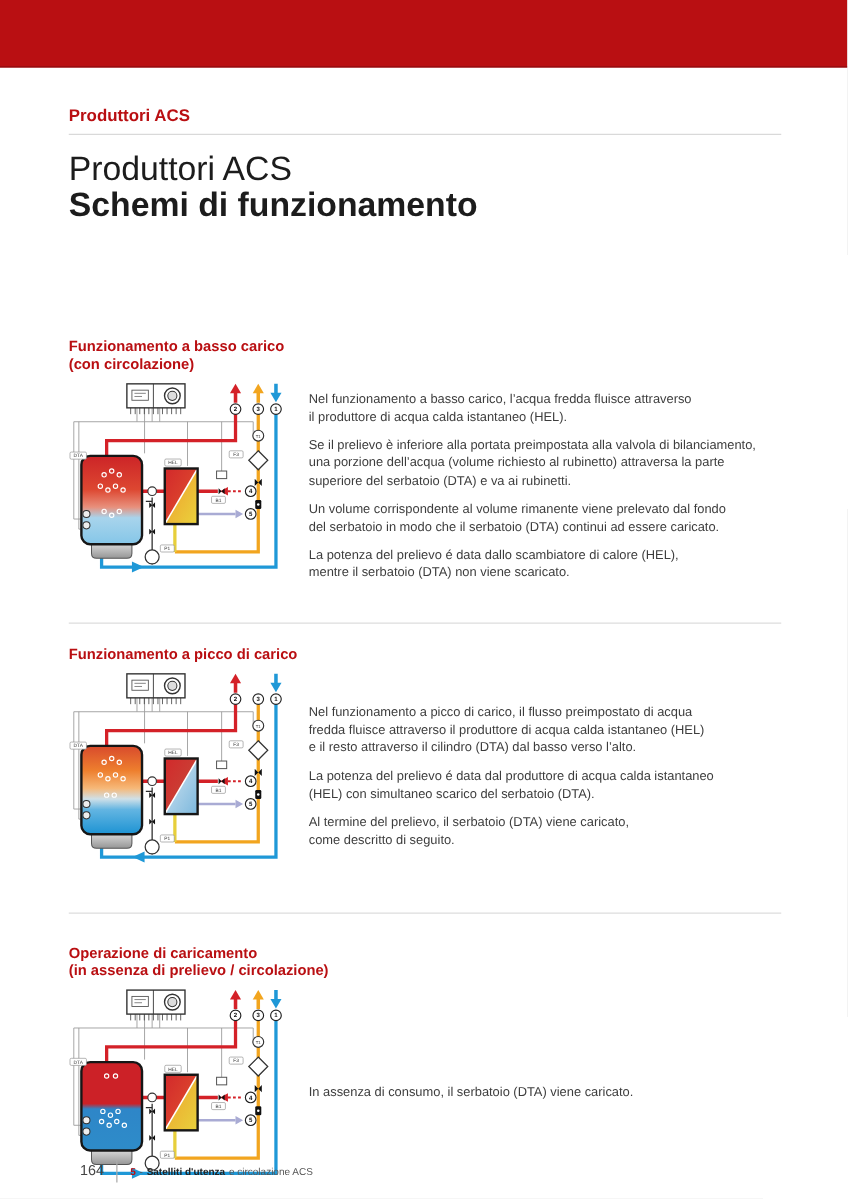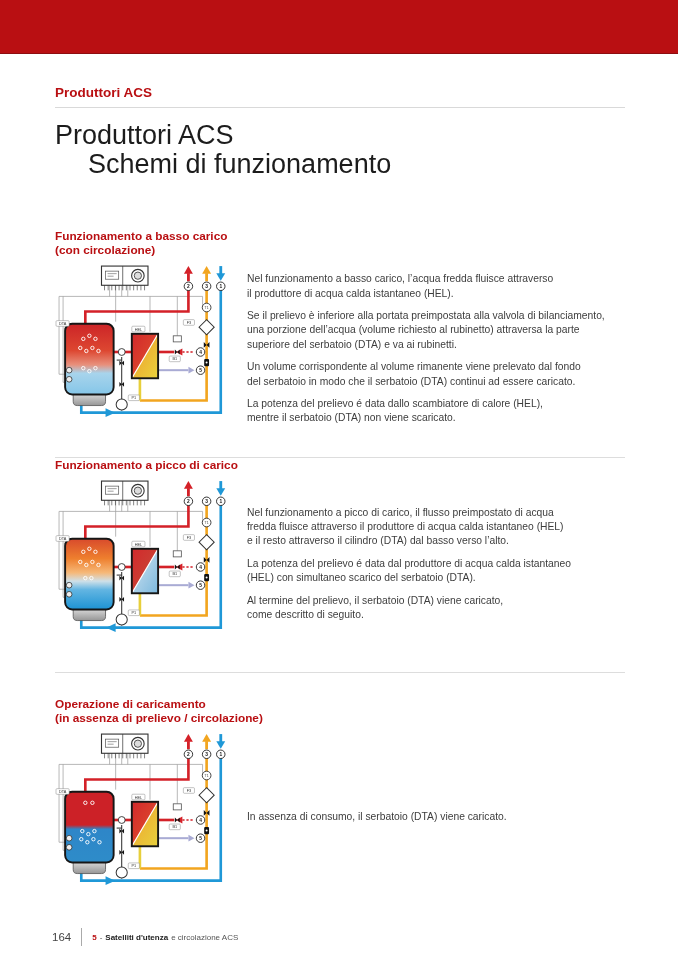--- a/index.html
+++ b/index.html
@@ -5,33 +5,33 @@
   html,body{margin:0;padding:0;background:#e9e9e9;}
   .page{
     position:relative;width:678px;height:959px;margin:0 auto;background:#fff;
     font-family:"Liberation Sans",sans-serif;overflow:hidden;
   }
   .topbar{height:53px;background:var(--accent,#b90f12);border-bottom:1px solid #8d0d10;}
   .content{padding:0 53px 0 55px;}
   .eyebrow{margin-top:31px;font-size:13.5px;font-weight:bold;color:var(--accent,#b90f12);}
   .rule{border:none;border-top:1px solid #d9d9d9;margin:7px 0 0 0;}
   h1{margin:13px 0 0 0;font-size:27px;line-height:29px;color:#1c1c1c;font-weight:normal;}
-  h1 .t2{font-weight:normal;display:block;margin-left:33px;}
+  h1 .t2{font-weight:bold;display:block;}
   .sec{margin-top:0;}
-  .sec1{margin-top:50px;}
+  .sec1{margin-top:91px;}
   .divider{border:none;border-top:1px solid #ddd;margin:14px 0 0 0;}
-  .sec2{margin-top:0;}
+  .sec2{margin-top:17px;}
   .sec3{margin-top:24px;}
   .sec-head{font-size:11.8px;line-height:14px;font-weight:bold;color:var(--accent,#b90f12);}
   .sec-head span{display:block;}
   .row{display:flex;margin-top:6px;align-items:center;}
   .dia{width:192px;flex:0 0 192px;}
   .txt{width:360px;padding-top:0;}
   .txt p{margin:0 0 8px 0;font-size:10.3px;line-height:14.4px;color:#3d3d3d;white-space:pre-line;}
-  .footer{position:absolute;left:52px;bottom:13px;display:flex;align-items:center;justify-content:flex-end;}
+  .footer{position:absolute;left:64px;bottom:13px;display:flex;align-items:center;justify-content:flex-end;}
   .pagenum{font-size:11.5px;color:#444;}
   .fbar{width:1px;height:18px;background:#aaa;margin:0 10px;}
   .chapnum{font-size:8px;font-weight:bold;color:var(--accent,#b90f12);}
   .fsep{font-size:8px;color:#555;margin:0 3px;}
   .fbold{font-size:8px;font-weight:bold;color:#222;}
   .frest{font-size:8px;color:#555;margin-left:3px;}
   svg{display:block;}
 </style>
 </head>
 <body>

